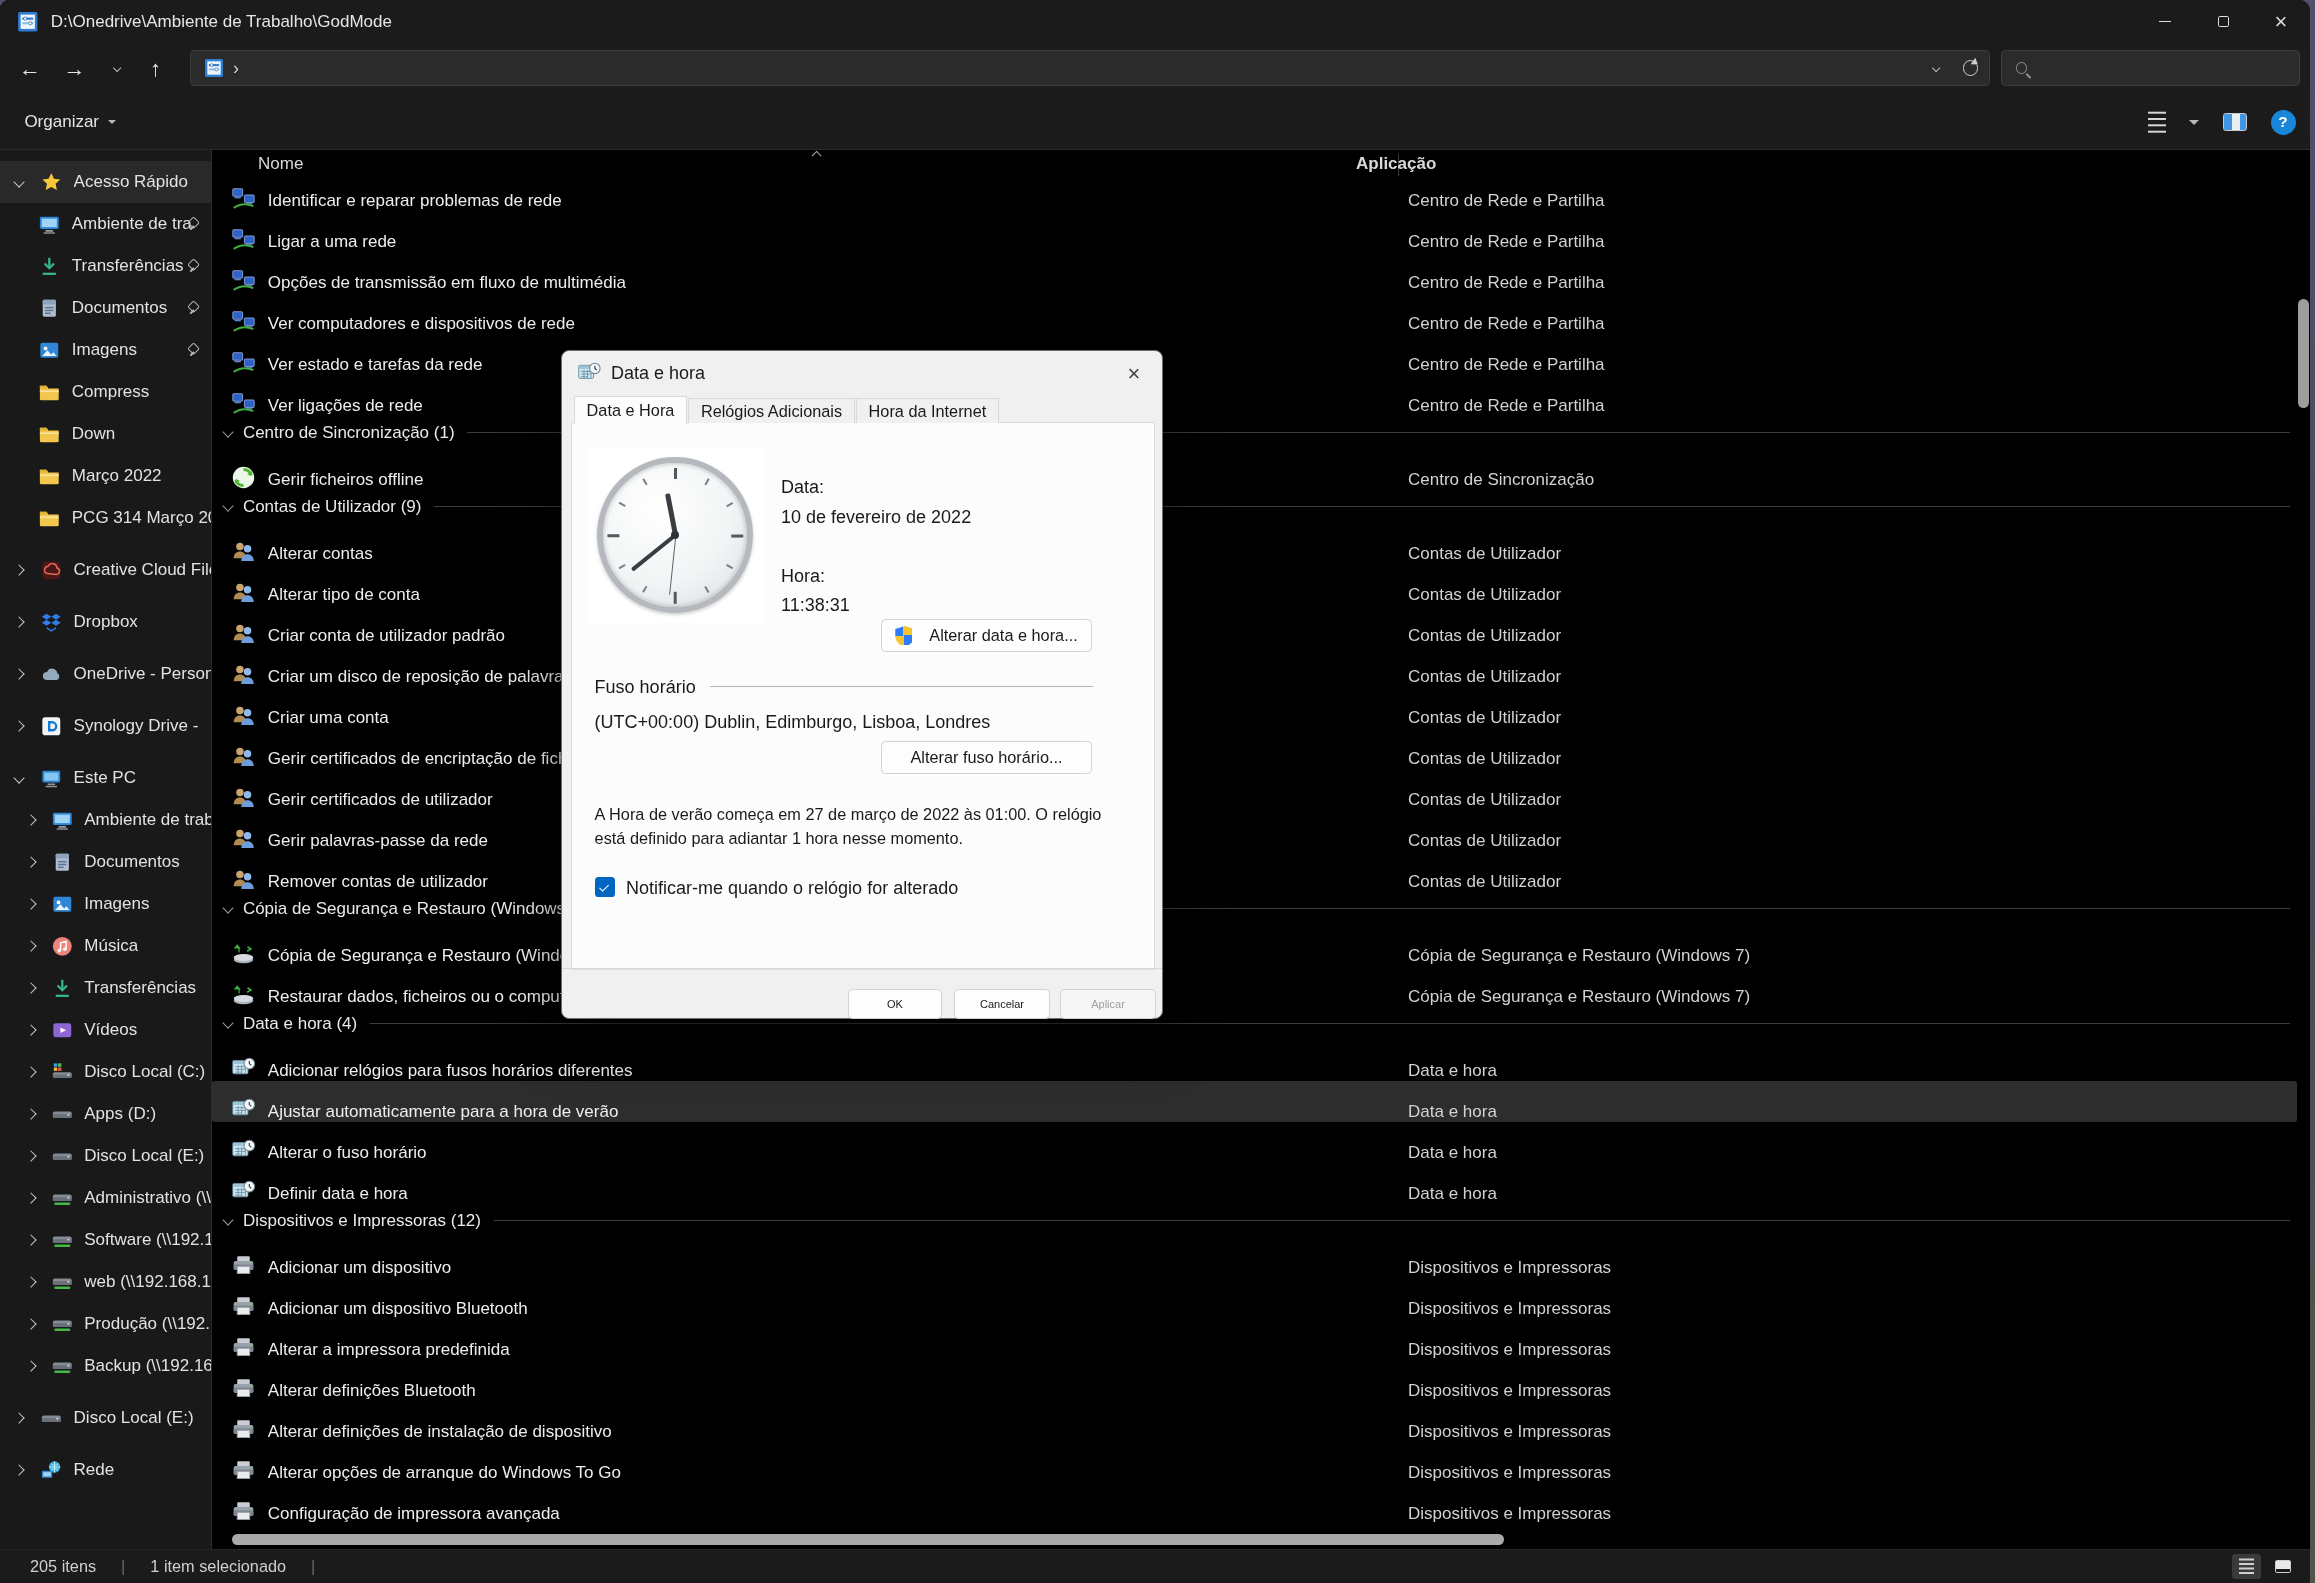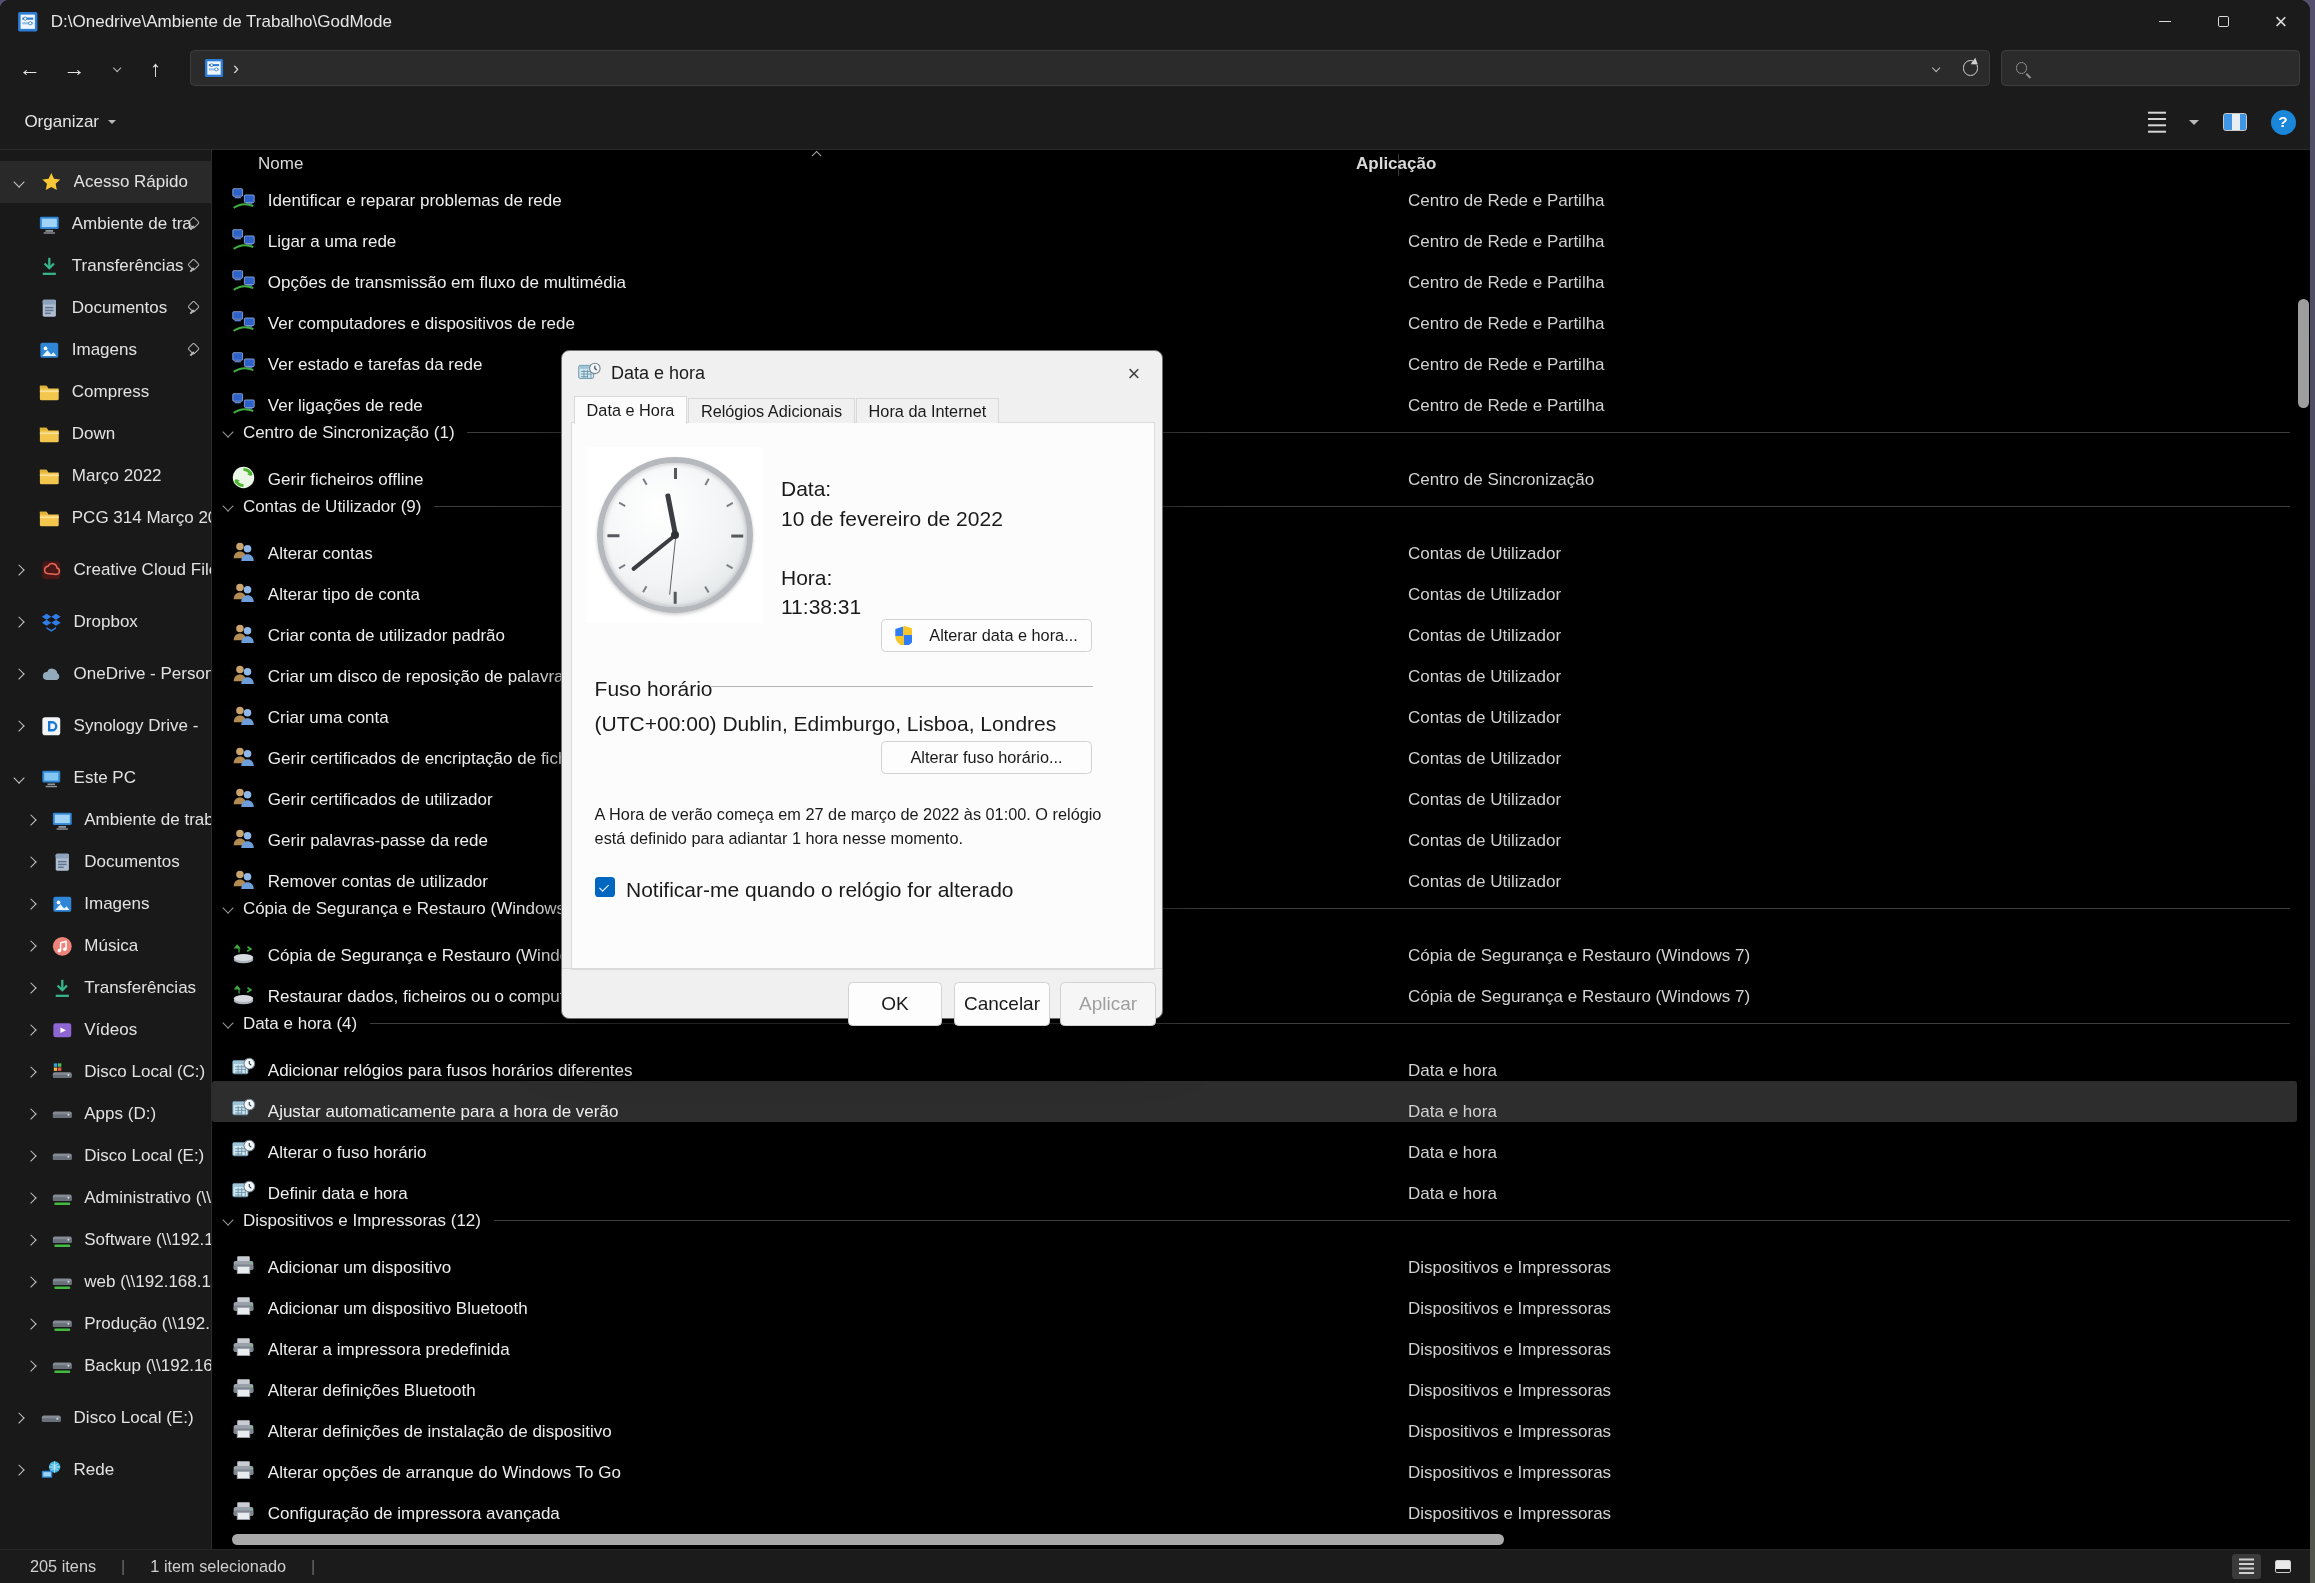--- a/index.html
+++ b/index.html
@@ -102,29 +102,29 @@
   .tab-panel { position:absolute; left:9px; top:71px; width:584px; height:548px; background:#fcfcfc; border:0.9px solid #dcdcdc; }
   .clock-card { position:absolute; left:15.4px; top:24.4px; width:176px; height:176px; background:#ffffff; }
   .clock { position:absolute; left:10px; top:10px; width:156px; height:156px; border-radius:50%; border:6.3px solid #b5b9bd; background:radial-gradient(circle at 38% 32%, #ffffff 0%, #f2f4f5 55%, #d9dde0 100%); box-shadow:inset 0 0 5.4px rgba(0,0,0,.25), 0 1.8px 3.6px rgba(0,0,0,.2); }
   .mark { position:absolute; left:50%; top:50%; width:1.8px; height:7.2px; background:#7a7f84; margin-left:-0.9px; margin-top:-3.6px; }
   .mark.major { width:2.7px; height:11.8px; background:#55595e; margin-left:-1.4px; margin-top:-5.9px; }
   .hand { position:absolute; left:50%; top:50%; transform-origin:50% 100%; background:#3a3e42; border-radius:1.8px; }
   .hand.h { width:4.5px; height:42px; margin-left:-2.3px; margin-top:-42px; }
   .hand.m { width:3.6px; height:56px; margin-left:-1.8px; margin-top:-56px; }
   .hand.s { width:1.4px; height:60px; margin-left:-0.7px; margin-top:-60px; background:#5c6166; }
   .hub { position:absolute; left:50%; top:50%; width:8.1px; height:8.1px; margin:-4.1px 0 0 -4.1px; background:#2f3337; border-radius:50%; }
-  .dl-label { position:absolute; font-size:21px; color:#1a1a1a; white-space:nowrap; }
+  .dl-label { position:absolute; font-size:18px; color:#1a1a1a; white-space:nowrap; }
   .dbtn { position:absolute; background:#fdfdfd; border:0.9px solid #d2d2d2; border-radius:4.5px; font-size:16.3px; color:#1a1a1a; display:flex; align-items:center; justify-content:center; gap:17px; }
   .shield { width:17px; height:19px; background:conic-gradient(#f6c52e 0 90deg, #2f7df6 90deg 180deg, #f6c52e 180deg 270deg, #2f7df6 270deg); clip-path:path('M9.5 0 L19 3 V10 C19 16 14.5 19 9.5 21 C4.5 19 0 16 0 10 V3 Z'); }
   .groupline { position:absolute; height:0.9px; background:#b5b5b5; }
   .dst { position:absolute; left:22.6px; top:380px; width:536px; font-size:16.3px; line-height:23.5px; color:#1a1a1a; }
   .cb { position:absolute; left:22.6px; top:454px; width:20px; height:20px; background:#0067c0; border-radius:3.6px; display:flex; align-items:center; justify-content:center; }
   .cb .tick { width:9px; height:4.5px; border-left:1.8px solid #fff; border-bottom:1.8px solid #fff; transform:rotate(-45deg) translate(0,-0.9px); }
   .dlg-footer { position:absolute; left:0; right:0; bottom:0; height:50px; border-top:0.9px solid #dadada; }
-  .fbtn { position:absolute; top:13px; height:44px; background:#fdfdfd; border:0.9px solid #d2d2d2; border-radius:4.5px; font-size:19px; display:flex; align-items:center; justify-content:center; color:#1a1a1a; }
+  .fbtn { position:absolute; top:20px; height:30px; background:#fdfdfd; border:0.9px solid #d2d2d2; border-radius:4.5px; font-size:11px; display:flex; align-items:center; justify-content:center; color:#1a1a1a; }
   .fbtn.disabled { color:#9f9f9f; background:#f6f6f6; }
 
   .edge-strip { position:absolute; right:0; top:0; width:5.4px; height:1583px; }
   svg { width:100%; height:100%; display:block; }
 </style>
 </head>
 <body>
 
 <div class="win">
 

